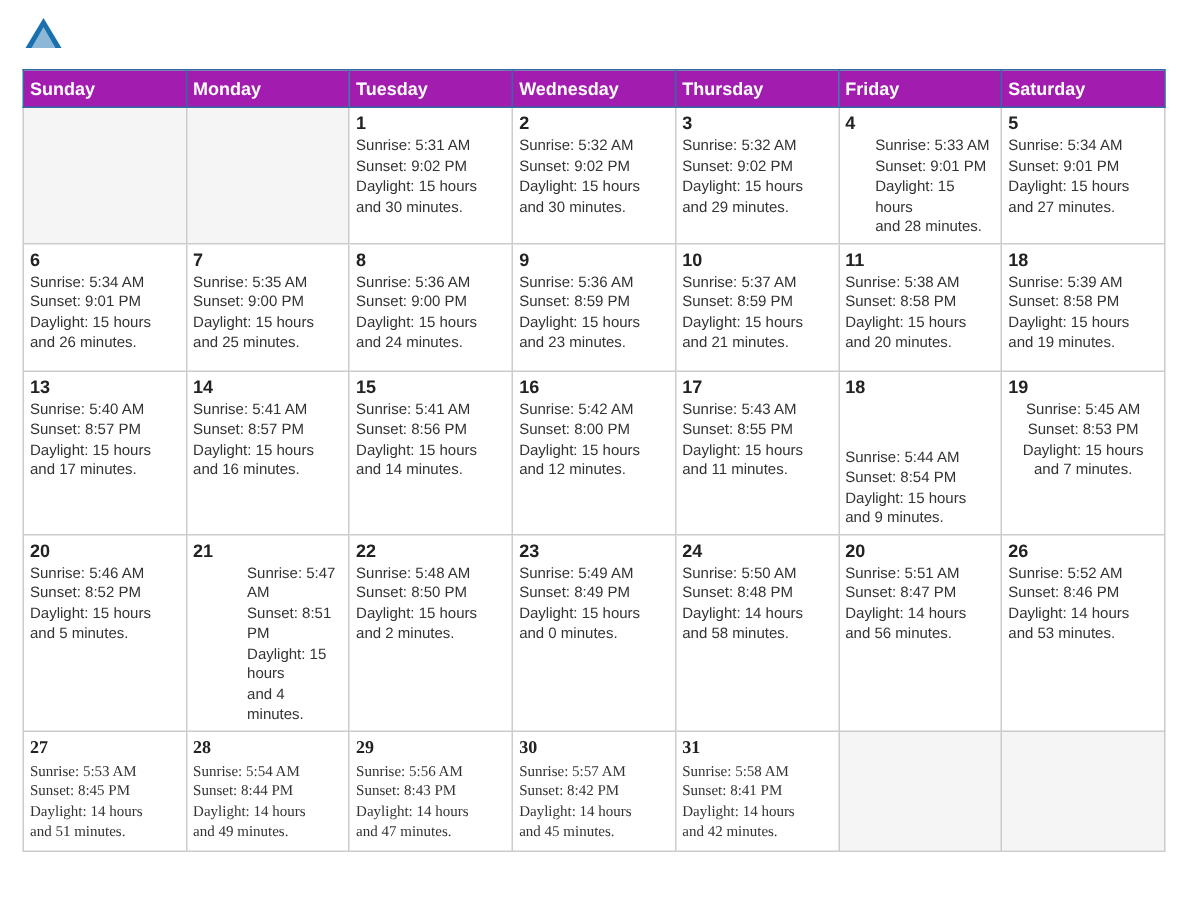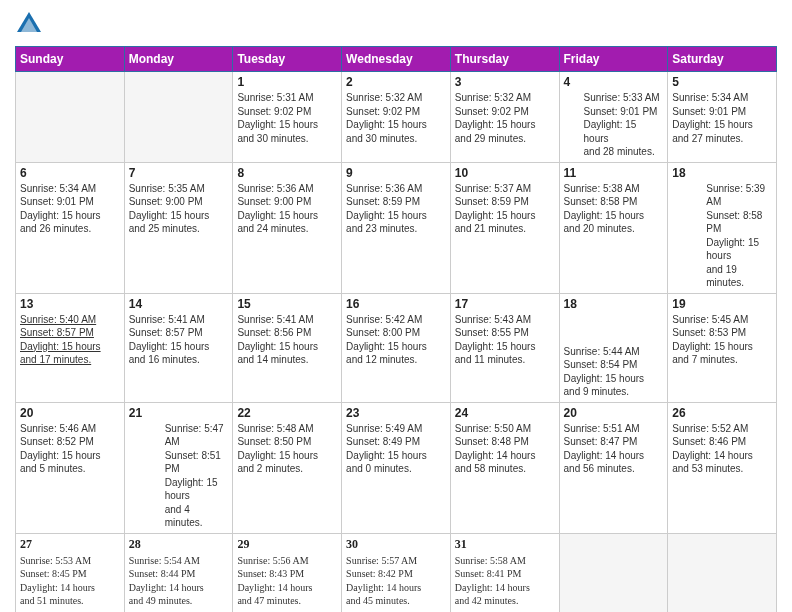--- a/index.html
+++ b/index.html
@@ -216,30 +216,30 @@
           </td>
           <td>
             <span class="day-num">11</span>
             <div class="day-info" style="white-space: pre-line;">Sunrise: 5:38 AM
 Sunset: 8:58 PM
 Daylight: 15 hours
 and 20 minutes.</div>
           </td>
           <td>
             <span class="day-num">18</span>
-            <div class="day-info" style="white-space: pre-line; margin-left: 34px;">Sunrise: 5:39 AM
+            <div class="day-info" style="white-space: pre-line;">Sunrise: 5:39 AM
 Sunset: 8:58 PM
 Daylight: 15 hours
 and 19 minutes.</div>
           </td>
         </tr>
         <tr class="week-row">
           <td>
             <span class="day-num">13</span>
-            <div class="day-info" style="white-space: pre-line; text-decoration: underline;">Sunrise: 5:40 AM
+            <div class="day-info" style="white-space: pre-line;">Sunrise: 5:40 AM
 Sunset: 8:57 PM
 Daylight: 15 hours
 and 17 minutes.</div>
           </td>
           <td>
             <span class="day-num">14</span>
             <div class="day-info" style="white-space: pre-line;">Sunrise: 5:41 AM
 Sunset: 8:57 PM
 Daylight: 15 hours
 and 16 minutes.</div>
@@ -267,21 +267,21 @@
           </td>
           <td>
             <span class="day-num">18</span>
             <div class="day-info" style="white-space: pre-line; margin-top: 34px;">Sunrise: 5:44 AM
 Sunset: 8:54 PM
 Daylight: 15 hours
 and 9 minutes.</div>
           </td>
           <td>
             <span class="day-num">19</span>
-            <div class="day-info" style="white-space: pre-line;">Sunrise: 5:45 AM
+            <div class="day-info" style="white-space: pre-line; text-align: center;">Sunrise: 5:45 AM
 Sunset: 8:53 PM
 Daylight: 15 hours
 and 7 minutes.</div>
           </td>
         </tr>
         <tr class="week-row">
           <td>
             <span class="day-num">20</span>
             <div class="day-info" style="white-space: pre-line;">Sunrise: 5:46 AM
 Sunset: 8:52 PM

